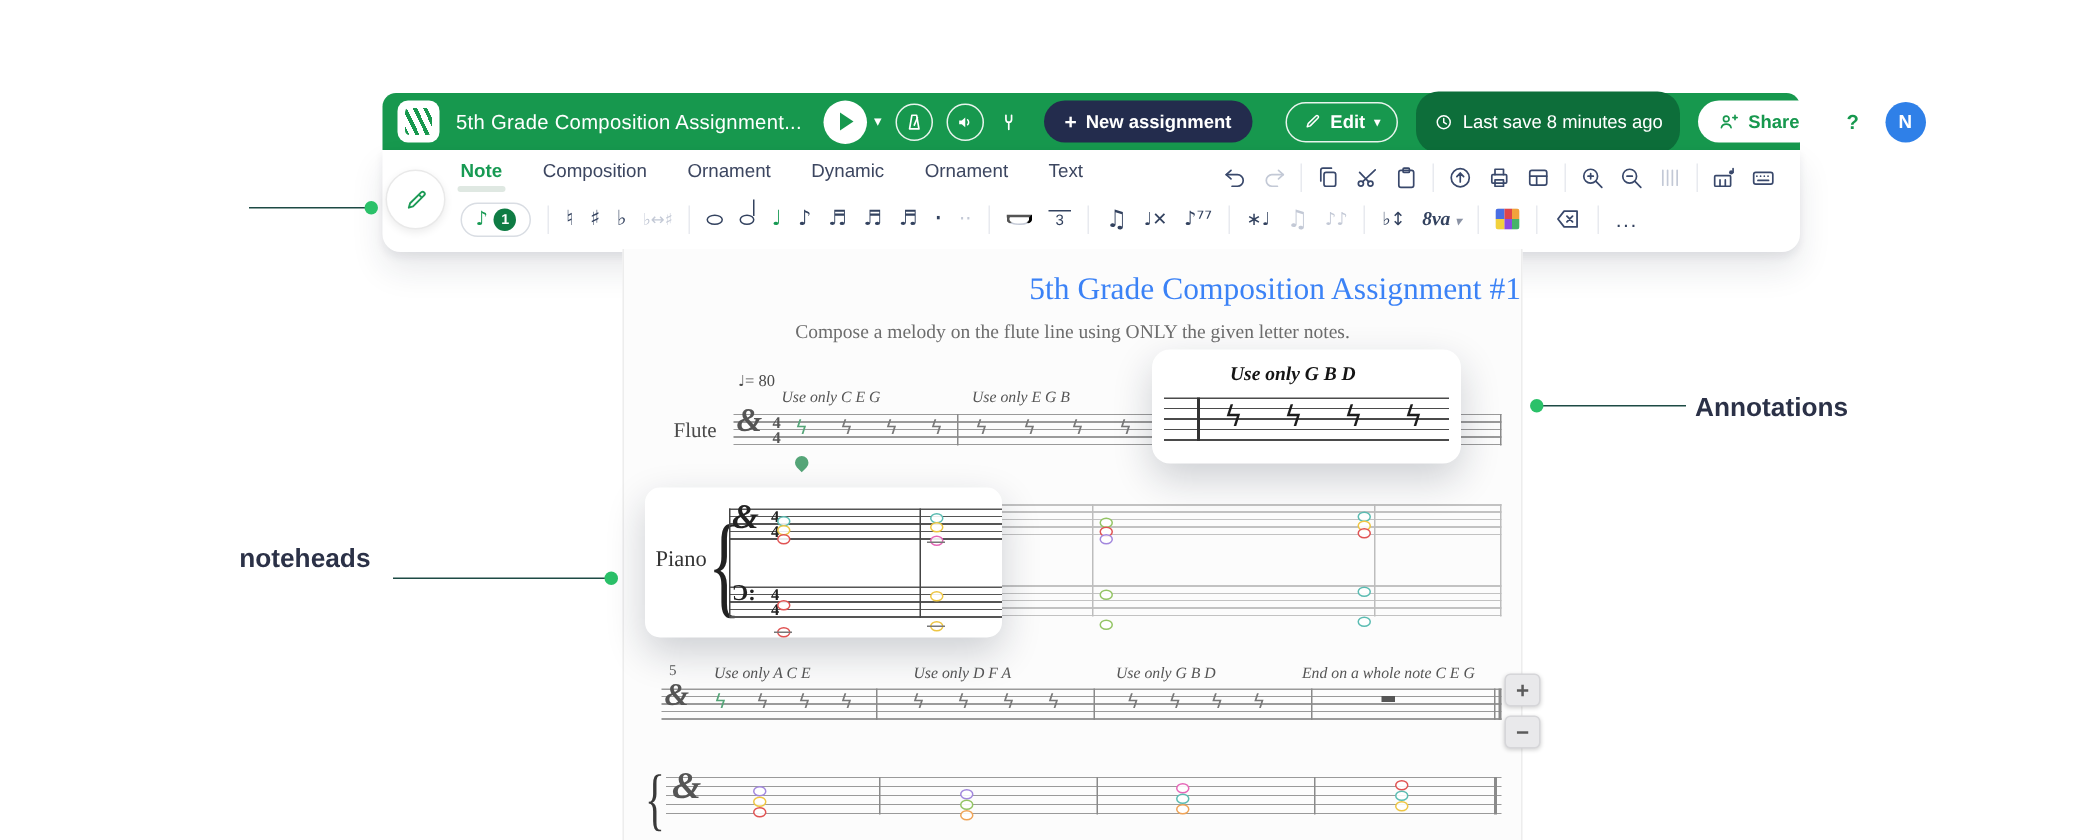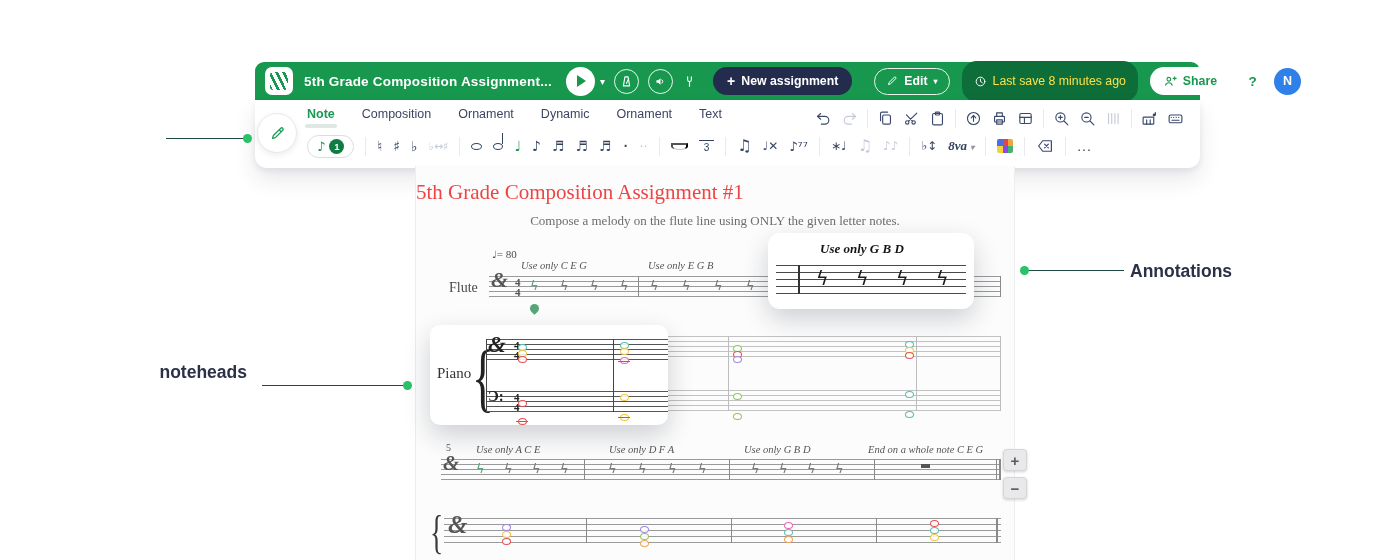--- a/index.html
+++ b/index.html
@@ -7,34 +7,34 @@
               font-family:"Liberation Sans", sans-serif; position:relative; }
 
   
   .app { position:absolute; left:255px; top:62px; width:945px; }
 
   .header { height:38px; background:#17984e; border-radius:9px 9px 0 0;
             display:flex; align-items:center; padding:0 10px; color:#fff; }
   .logo { width:28px; height:28px; background:#fff; border-radius:7px; position:relative; flex:0 0 auto; }
   .logo .stripes { position:absolute; inset:5px; border-radius:3px;
          background:repeating-linear-gradient(64deg,#17984e 0 2.6px,transparent 2.6px 6.2px); }
-  .htitle { font-size:13.5px; font-weight:bold; margin-left:11px; letter-spacing:.2px; white-space:nowrap; }
+  .htitle { font-size:13.5px; font-weight:normal; margin-left:11px; letter-spacing:.2px; white-space:nowrap; }
   .playbtn { width:29px; height:29px; border-radius:50%; background:#fff; margin-left:14px;
              display:flex; align-items:center; justify-content:center; border:none; cursor:pointer; flex:0 0 auto; }
   .playtri { width:0; height:0; border-left:9px solid #17984e; border-top:6px solid transparent;
              border-bottom:6px solid transparent; margin-left:2px; }
   .chev { color:#fff; font-size:10px; margin-left:5px; }
   .hcirc { width:25px; height:25px; border-radius:50%; border:1.4px solid rgba(255,255,255,.9);
            display:flex; align-items:center; justify-content:center; margin-left:9px; background:transparent; cursor:pointer; flex:0 0 auto;}
   .hplain { margin-left:9px; display:flex; align-items:center; cursor:pointer; background:none; border:none; }
   .pill { display:flex; align-items:center; gap:6px; border:none; cursor:pointer;
           border-radius:15px; font-size:12.3px; white-space:nowrap; flex:0 0 auto;}
   .pill.newassign { background:#232c4d; color:#fff; height:28px; padding:0 14px; margin-left:16px; font-weight:600;}
   .pill.edit { background:transparent; border:1.3px solid rgba(255,255,255,.9); color:#fff; height:27px; padding:0 11px; margin-left:22px; font-weight:600;}
-  .pill.lastsave { background:#0d6e3a; color:#fde047; height:41px; padding:16px 12px; margin-left:12px; }
+  .pill.lastsave { background:#0d6e3a; color:#ffffff; height:41px; padding:16px 12px; margin-left:12px; }
   .pill.share { background:#fff; color:#17984e; height:28px; padding:0 13px; margin-left:12px; font-weight:bold; }
   .helpbtn { width:27px; height:27px; border-radius:50%; background:#fff; color:#17984e; font-weight:bold;
              font-size:13.5px; border:none; margin-left:9px; cursor:pointer; display:flex;align-items:center;justify-content:center; flex:0 0 auto;}
   .avatar { width:27px; height:27px; border-radius:50%; background:#2f80e8; color:#fff; font-weight:bold;
             font-size:12.5px; margin-left:8px; display:flex; align-items:center; justify-content:center; cursor:pointer; flex:0 0 auto;}
 
   
   .toolbar { background:#fff; border-radius:0 0 12px 12px; position:relative;
              box-shadow:0 12px 22px rgba(25,35,60,.10), 0 3px 6px rgba(25,35,60,.07);
              padding:7px 16px 9px 52px; }
@@ -71,22 +71,22 @@
   .octbtn { background:none; border:none; cursor:pointer; font-family:"Liberation Serif",serif; font-style:italic;
             font-weight:bold; font-size:13px; color:#33425f; }
   .caret { color:#8b93a5; font-size:8px; }
   .colorgrid { width:16px; height:14px; display:grid; grid-template-columns:1fr 1fr 1fr; border-radius:2px; overflow:hidden; cursor:pointer; border:none; padding:0;}
   .backsp svg { width:18px; height:18px; }
   .more { font-size:14px; color:#33425f; letter-spacing:1px; background:none; border:none; cursor:pointer;}
 
   
   .page { position:absolute; left:415px; top:166px; width:600px; height:394px; background:#fcfcfc;
           border-left:1px solid #ededed; border-right:1px solid #ededed; }
-  .stitle { position:absolute; top:14px; left:0; width:100%; text-align:left;
-            font-family:"Liberation Serif",serif; font-size:21px; color:#ef4444; }
+  .stitle { position:absolute; top:14px; left:0; width:100%; text-align:right;
+            font-family:"Liberation Serif",serif; font-size:21px; color:#3b82f6; }
   .ssub { position:absolute; top:47px; left:0; width:100%; text-align:center;
           font-family:"Liberation Serif",serif; font-size:13px; color:#6d6d6d; }
   .staff { position:absolute; background-image:repeating-linear-gradient(to bottom,#9a9a9a 0,#9a9a9a 1px,transparent 1px,transparent 5px); height:21px; }
   .staff.light { background-image:repeating-linear-gradient(to bottom,#c2c2c2 0,#c2c2c2 1px,transparent 1px,transparent 5px); }
   .staff.big { background-image:repeating-linear-gradient(to bottom,#9a9a9a 0,#9a9a9a 1px,transparent 1px,transparent 6px); height:25px; }
   .staff.pop { background-image:repeating-linear-gradient(to bottom,#4a4a4a 0,#4a4a4a 1px,transparent 1px,transparent 7px); height:29px; }
   .bar { position:absolute; width:1px; background:#8a8a8a; }
   .clef { position:absolute; font-family:"Liberation Serif",serif; font-style:italic; font-weight:bold; color:#555; line-height:1; }
   .tsig { position:absolute; display:flex; flex-direction:column; font-family:"Liberation Serif",serif;
           font-weight:bold; font-size:11px; line-height:10px; color:#555; }

